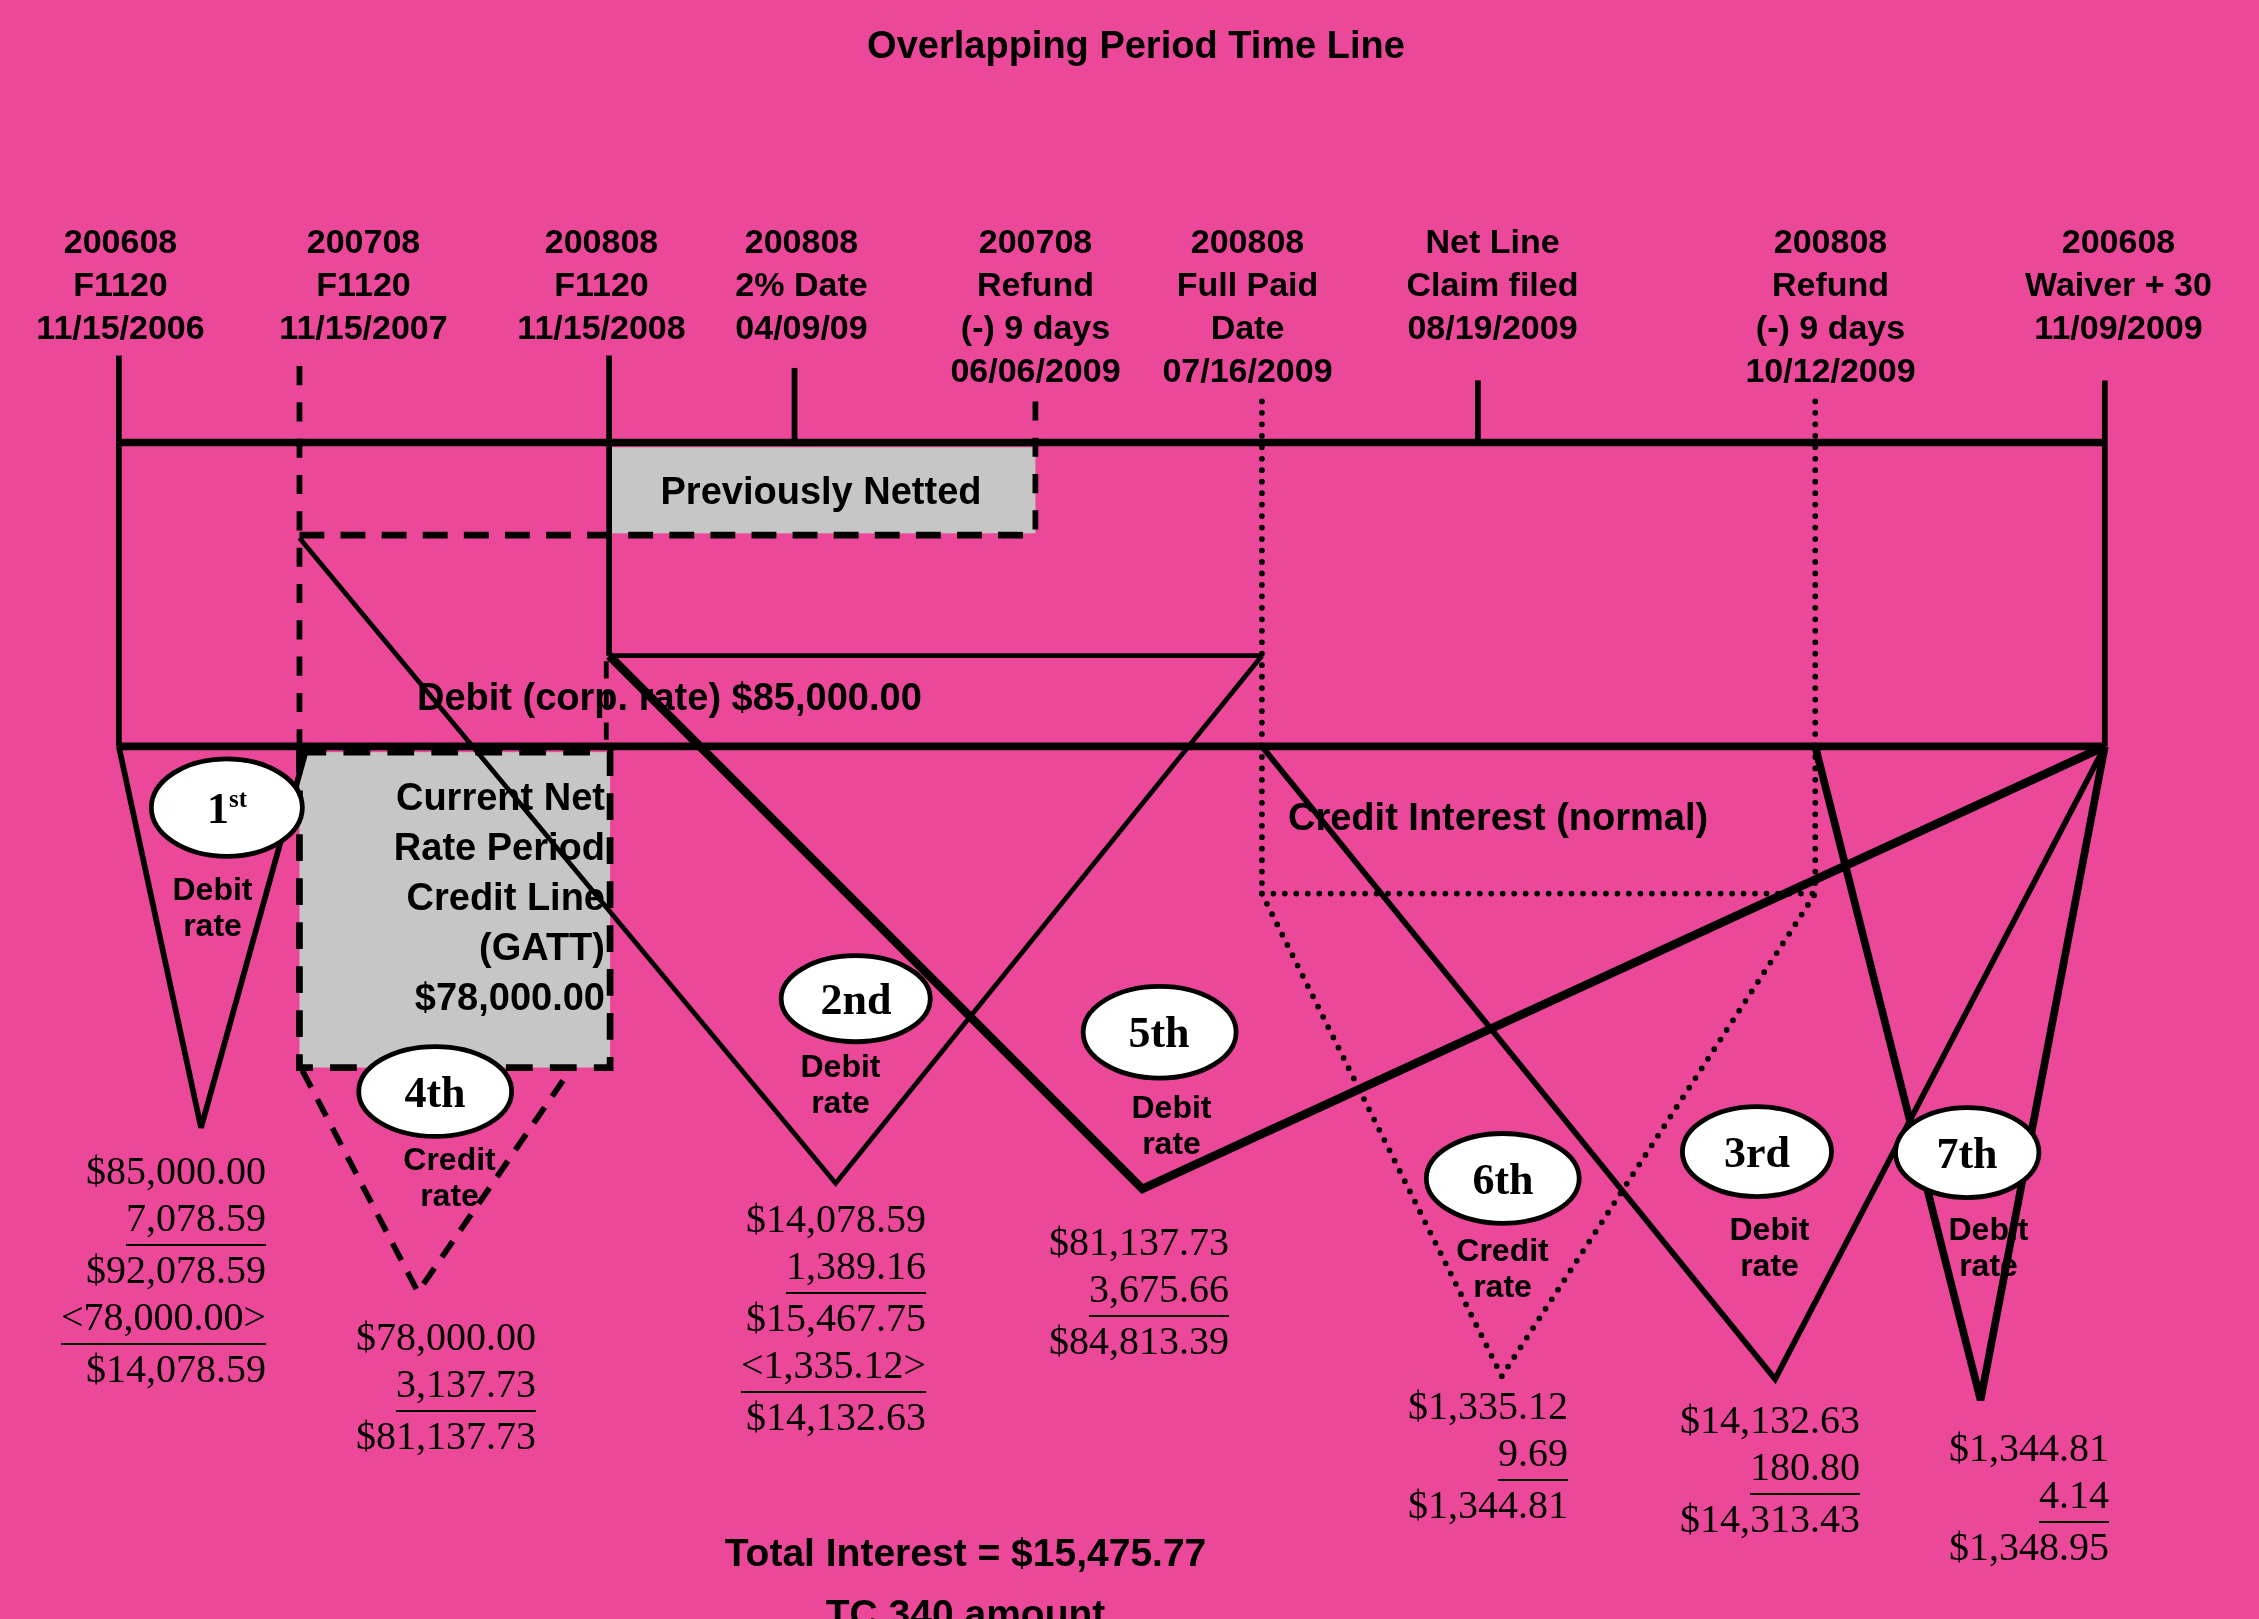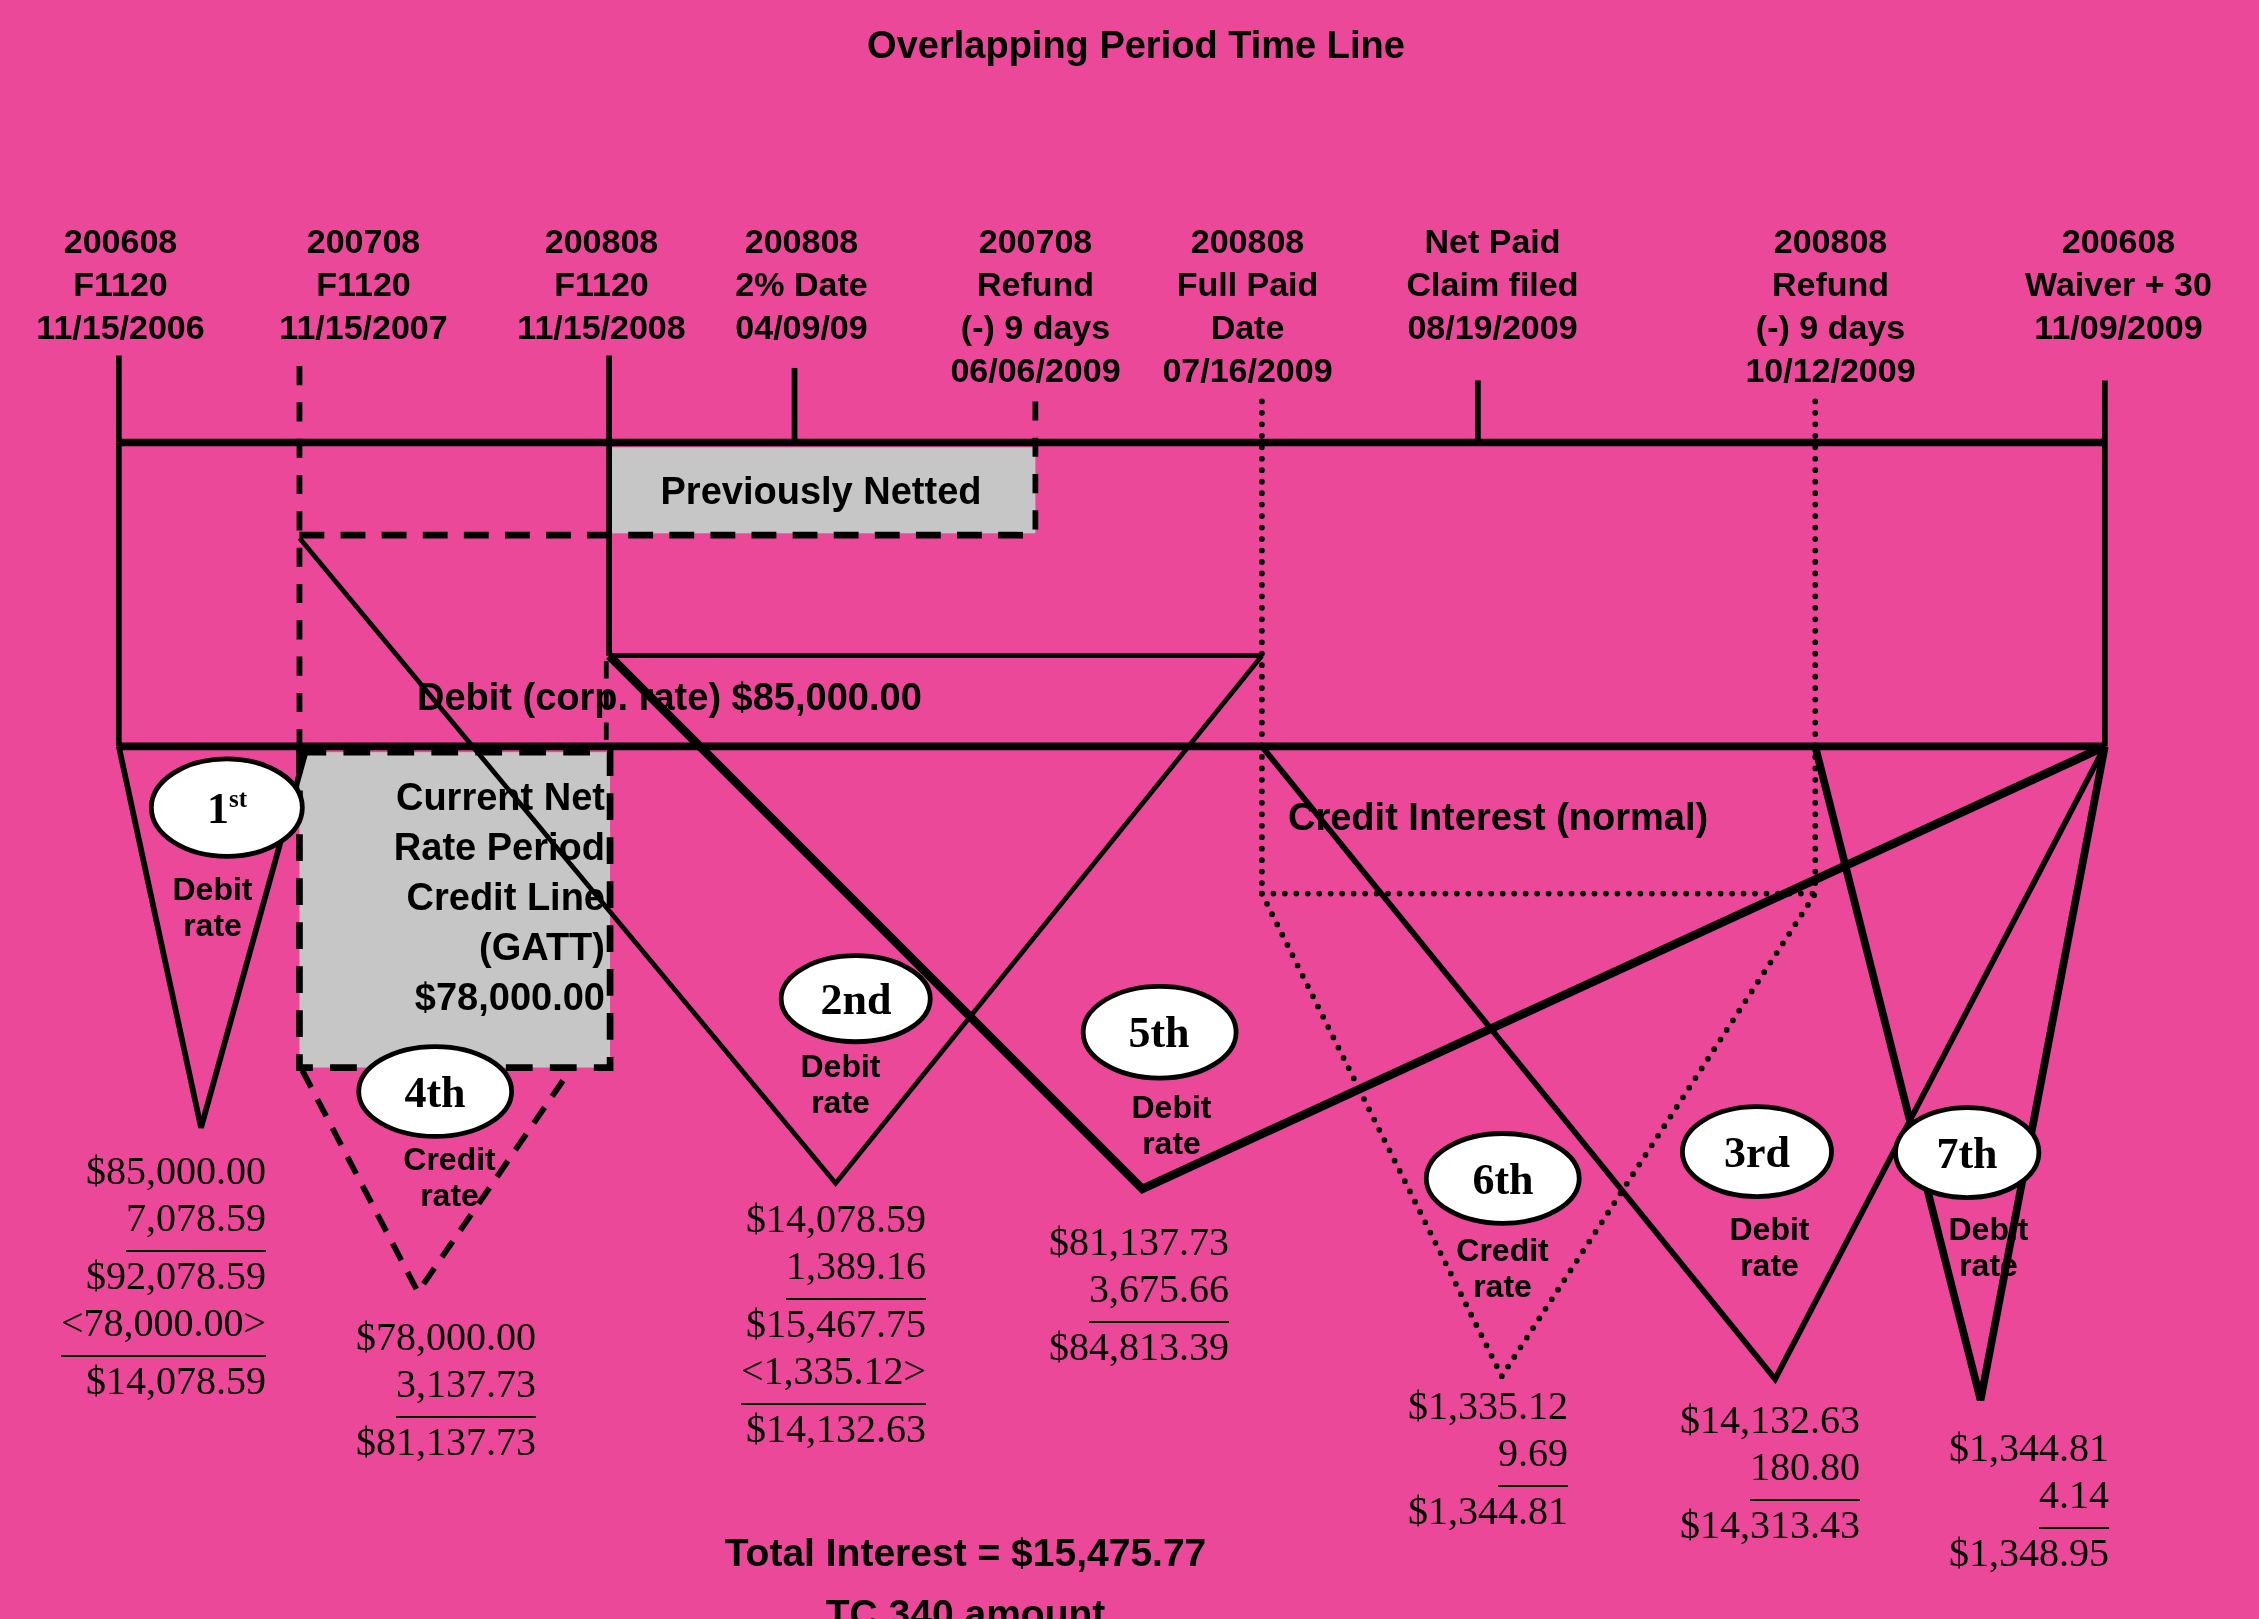--- a/index.html
+++ b/index.html
@@ -10,21 +10,21 @@
   .evt{font-size:34px;line-height:43px;font-weight:bold;text-align:center;width:287px;}
   .bandtxt{font-size:38px;line-height:48px;font-weight:bold;white-space:nowrap;}
   .gatt-t{font-size:38px;line-height:50px;font-weight:bold;text-align:right;}
   .pn-t{font-size:38px;font-weight:bold;text-align:center;width:428px;}
   .ord{font-family:"Liberation Serif",serif;font-weight:bold;font-size:44px;white-space:nowrap;
        transform:translate(-50%,-50%);}
   .ord sup{font-size:25px;}
   .rate{font-size:32px;line-height:36px;font-weight:bold;text-align:center;width:191px;}
   .amts{font-family:"Liberation Serif",serif;font-size:40px;line-height:47px;
         width:249px;text-align:right;white-space:nowrap;}
-  .amts .ul{display:inline-block;border-bottom:2.9px solid #000;padding-bottom:9px;}
+  .amts .ul{display:inline-block;border-bottom:2.9px solid #000;padding-bottom:3px;}
   .tot{font-size:39px;line-height:61px;font-weight:bold;text-align:center;width:669px;}
 </style>
 </head>
 <body>
 
 <div class="canvas">
 
   <svg class="abs" style="left:0;top:0;" width="2260" height="1619" viewBox="0 0 2364 1694">
 
     <rect x="635" y="468" width="448" height="90" fill="#c6c6c6"></rect>
@@ -96,21 +96,21 @@
     <div>(-) 9 days</div>
     <div>06/06/2009</div>
   </div>
   <div class="abs evt" style="left:1104px;top:220px;">
     <div>200808</div>
     <div>Full Paid</div>
     <div>Date</div>
     <div>07/16/2009</div>
   </div>
   <div class="abs evt" style="left:1349px;top:220px;">
-    <div>Net Paid</div>
+    <div>Net Line</div>
     <div>Claim filed</div>
     <div>08/19/2009</div>
   </div>
   <div class="abs evt" style="left:1687px;top:220px;">
     <div>200808</div>
     <div>Refund</div>
     <div>(-) 9 days</div>
     <div>10/12/2009</div>
   </div>
   <div class="abs evt" style="left:1975px;top:220px;">

